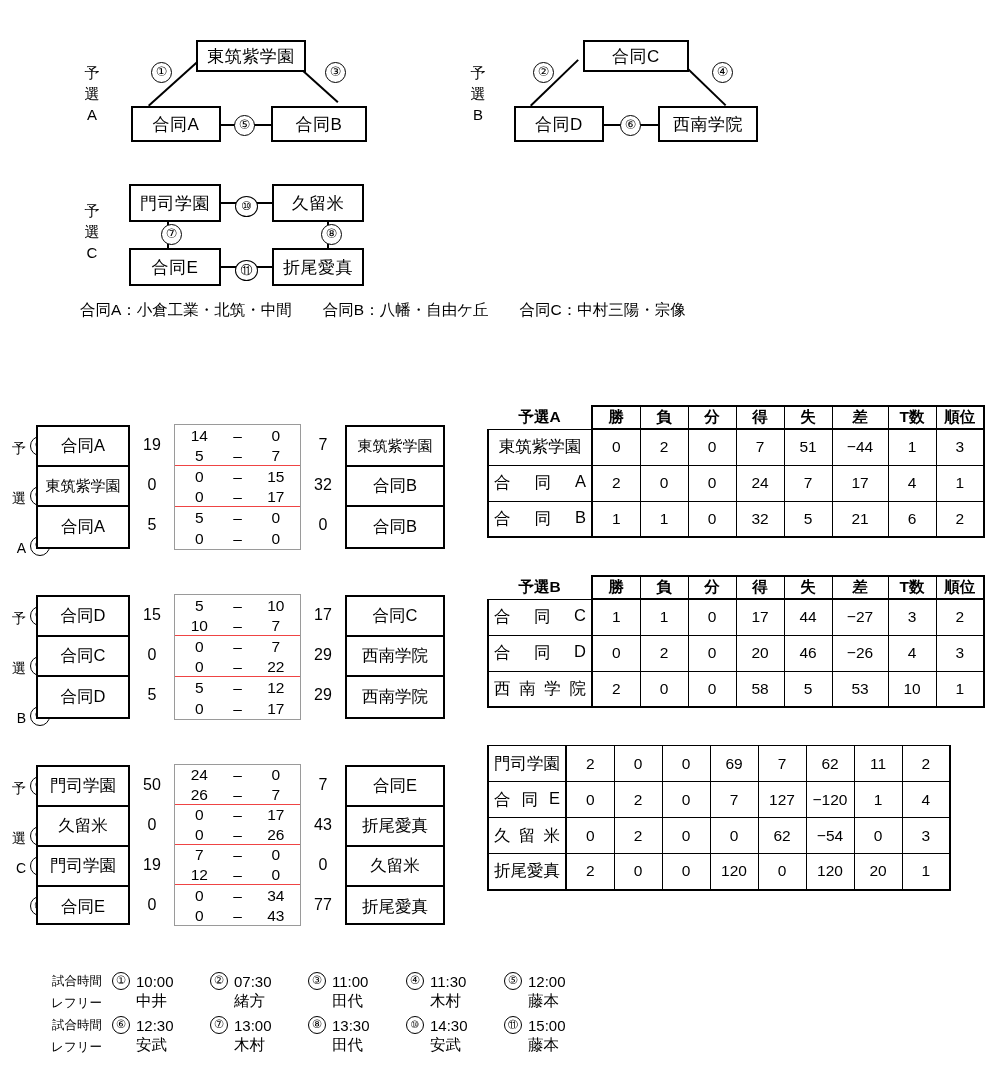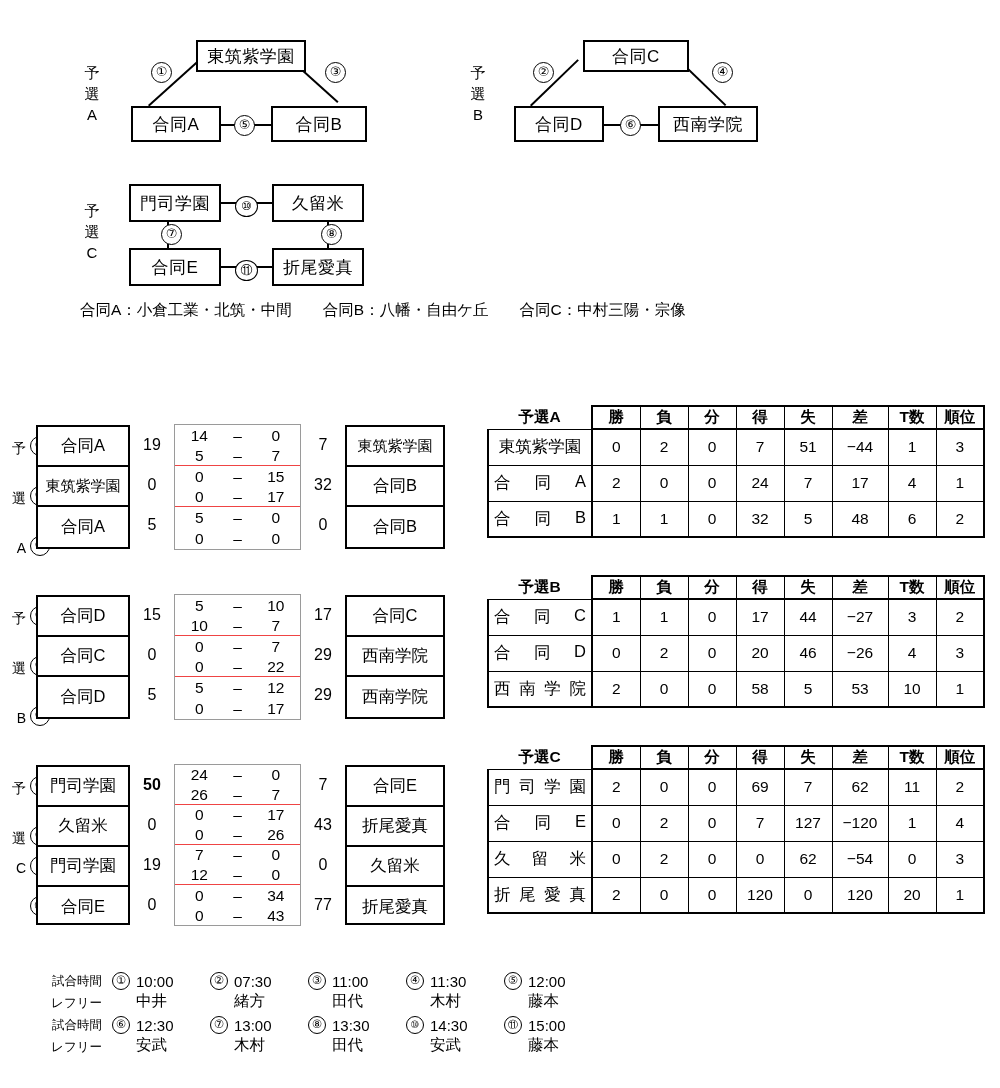--- a/index.html
+++ b/index.html
@@ -356,21 +356,21 @@
     <div class="rb-circ two" style="left:30px; top:896px;">⑪</div>
 
     <div class="teamcol" style="left:36px; top:765px; width:94px; height:160px;">
       <div class="teamcell" style="height:40px;">門司学園</div>
       <div class="teamcell" style="height:40px;">久留米</div>
       <div class="teamcell" style="height:40px;">門司学園</div>
       <div class="teamcell" style="height:40px;">合同E</div>
     </div>
 
     <div class="ptscol" style="left:130px; top:765px; width:44px;">
-      <div class="ptscell" style="height:40px;font-weight:bold;">50</div>
+      <div class="ptscell" style="height:40px;">50</div>
       <div class="ptscell" style="height:40px;">0</div>
       <div class="ptscell" style="height:40px;">19</div>
       <div class="ptscell" style="height:40px;">0</div>
     </div>
 
     <div class="scorecol" style="left:174px; top:764px; width:127px; height:162px;">
       <div class="scorerow" style="height:40px;">
         <div class="sc-l">24</div>
         <div class="sc-d">–</div>
         <div class="sc-r">0</div>
@@ -467,21 +467,21 @@
             <span>合</span>
             <span>同</span>
             <span>B</span>
           </div>
         </td>
         <td class="val">1</td>
         <td class="val">1</td>
         <td class="val">0</td>
         <td class="val">32</td>
         <td class="val">5</td>
-        <td class="val">48</td>
+        <td class="val">21</td>
         <td class="val">6</td>
         <td class="val lastcol">2</td>
       </tr>
     </tbody>
       </table>
   </div>
 
   <div class="stand" style="left:487px; top:575px;">
     <table>
       <tbody>
@@ -548,31 +548,20 @@
         <td class="val">10</td>
         <td class="val lastcol">1</td>
       </tr>
     </tbody>
       </table>
   </div>
 
   <div class="stand" style="left:487px; top:745px;">
     <table>
       <tbody>
-          <tr>
-        <th class="hdr-blank" style="width:104px;">予選C</th>
-        <th class="hdr first" style="width:48px;">勝</th>
-        <th class="hdr" style="width:48px;">負</th>
-        <th class="hdr" style="width:48px;">分</th>
-        <th class="hdr" style="width:48px;">得</th>
-        <th class="hdr" style="width:48px;">失</th>
-        <th class="hdr" style="width:56px;">差</th>
-        <th class="hdr" style="width:48px;">T数</th>
-        <th class="hdr last" style="width:48px;">順位</th>
-      </tr>
       <tr>
         <td class="team">
           <div class="spread">
             <span>門</span>
             <span>司</span>
             <span>学</span>
             <span>園</span>
           </div>
         </td>
         <td class="val">2</td>

